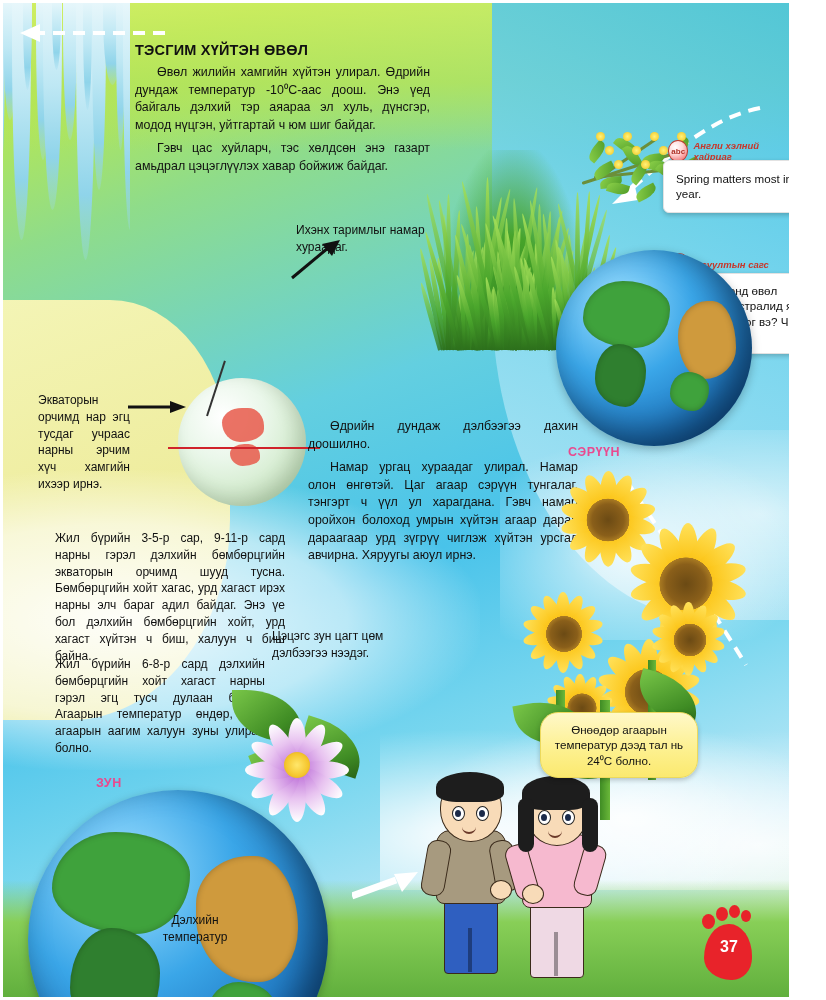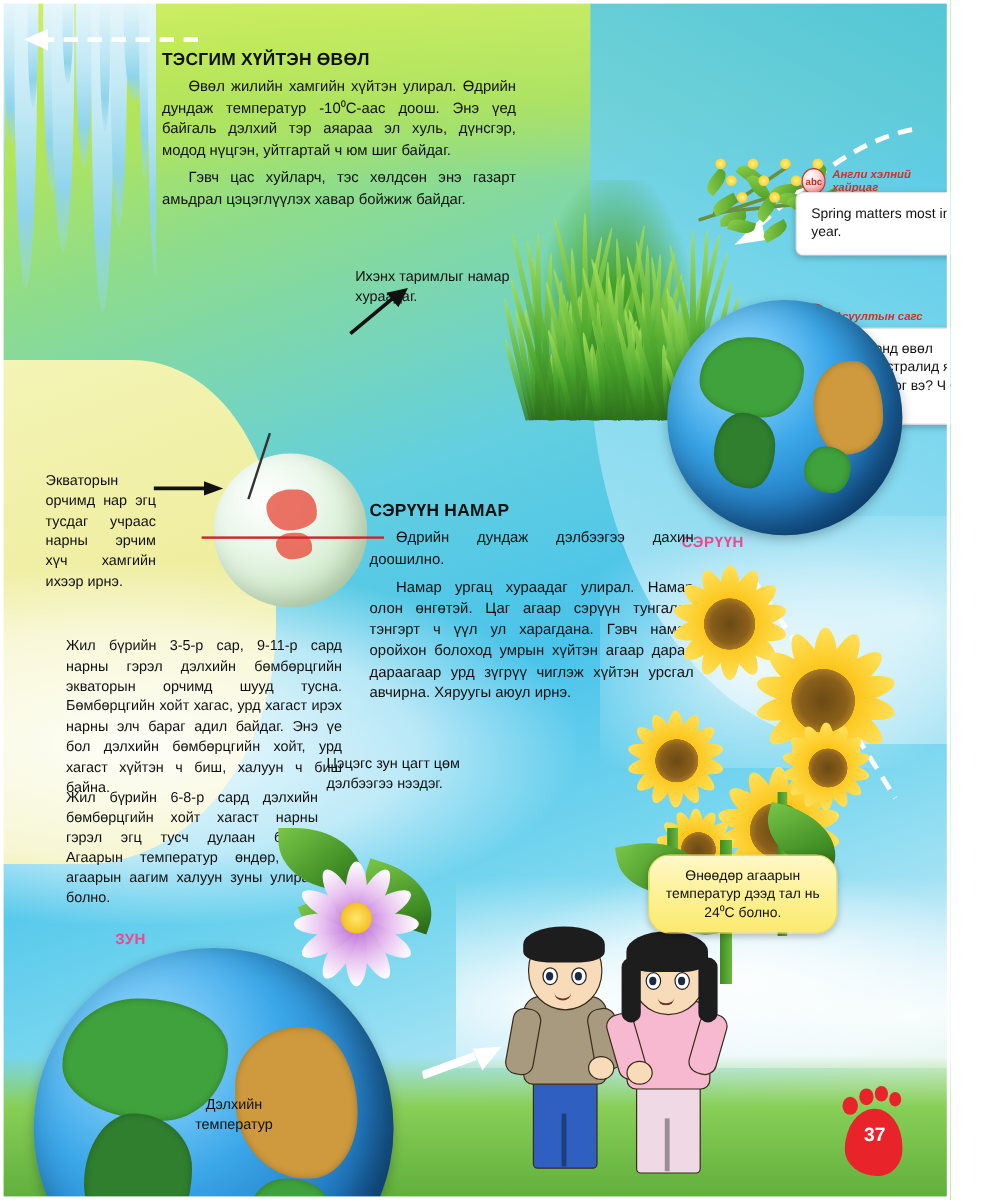--- a/index.html
+++ b/index.html
@@ -627,21 +627,20 @@
     <polygon points="58,9 42,3 42,15" fill="#111"></polygon>
   </svg>
   <svg class="arrow-blk" style="left:288px;top:238px;" width="56" height="44">
     <line x1="4" y1="40" x2="40" y2="10" stroke="#111" stroke-width="3"></line>
     <polygon points="52,2 34,6 44,18" fill="#111"></polygon>
   </svg>
 
   <div class="note" id="note-equator">Экваторын орчимд нар эгц тусдаг учраас нарны эрчим хүч хамгийн ихээр ирнэ.</div>
 
   <div id="autumn-block">
-    <div class="heading">СЭРҮҮН НАМАР</div>
     <div class="body-text">
       <p>Өдрийн дундаж дэлбээгээ дахин доошилно.</p>
       <p>Намар ургац хураадаг улирал. Намар олон өнгөтэй. Цаг агаар сэрүүн тунгалаг, тэнгэрт ч үүл ул харагдана. Гэвч намар оройхон болоход умрын хүйтэн агаар дараа дараагаар урд зүгрүү чиглэж хүйтэн урсгал авчирна. Хяруугы аюул ирнэ.</p>
     </div>
   </div>
 
   <div class="note" id="note-months1">Жил бүрийн 3-5-р сар, 9-11-р сард нарны гэрэл дэлхийн бөмбөрцгийн экваторын орчимд шууд тусна. Бөмбөрцгийн хойт хагас, урд хагаст ирэх нарны элч бараг адил байдаг. Энэ үе бол дэлхийн бөмбөрцгийн хойт, урд хагаст хүйтэн ч биш, халуун ч биш байна.</div>
   <div class="note" id="note-months2">Жил бүрийн 6-8-р сард дэлхийн бөмбөрцгийн хойт хагаст нарны гэрэл эгц тусч дулаан байна. Агаарын температур өндөр, цаг агаарын аагим халуун зуны улирал болно.</div>
 
   <div id="sunflowers">

